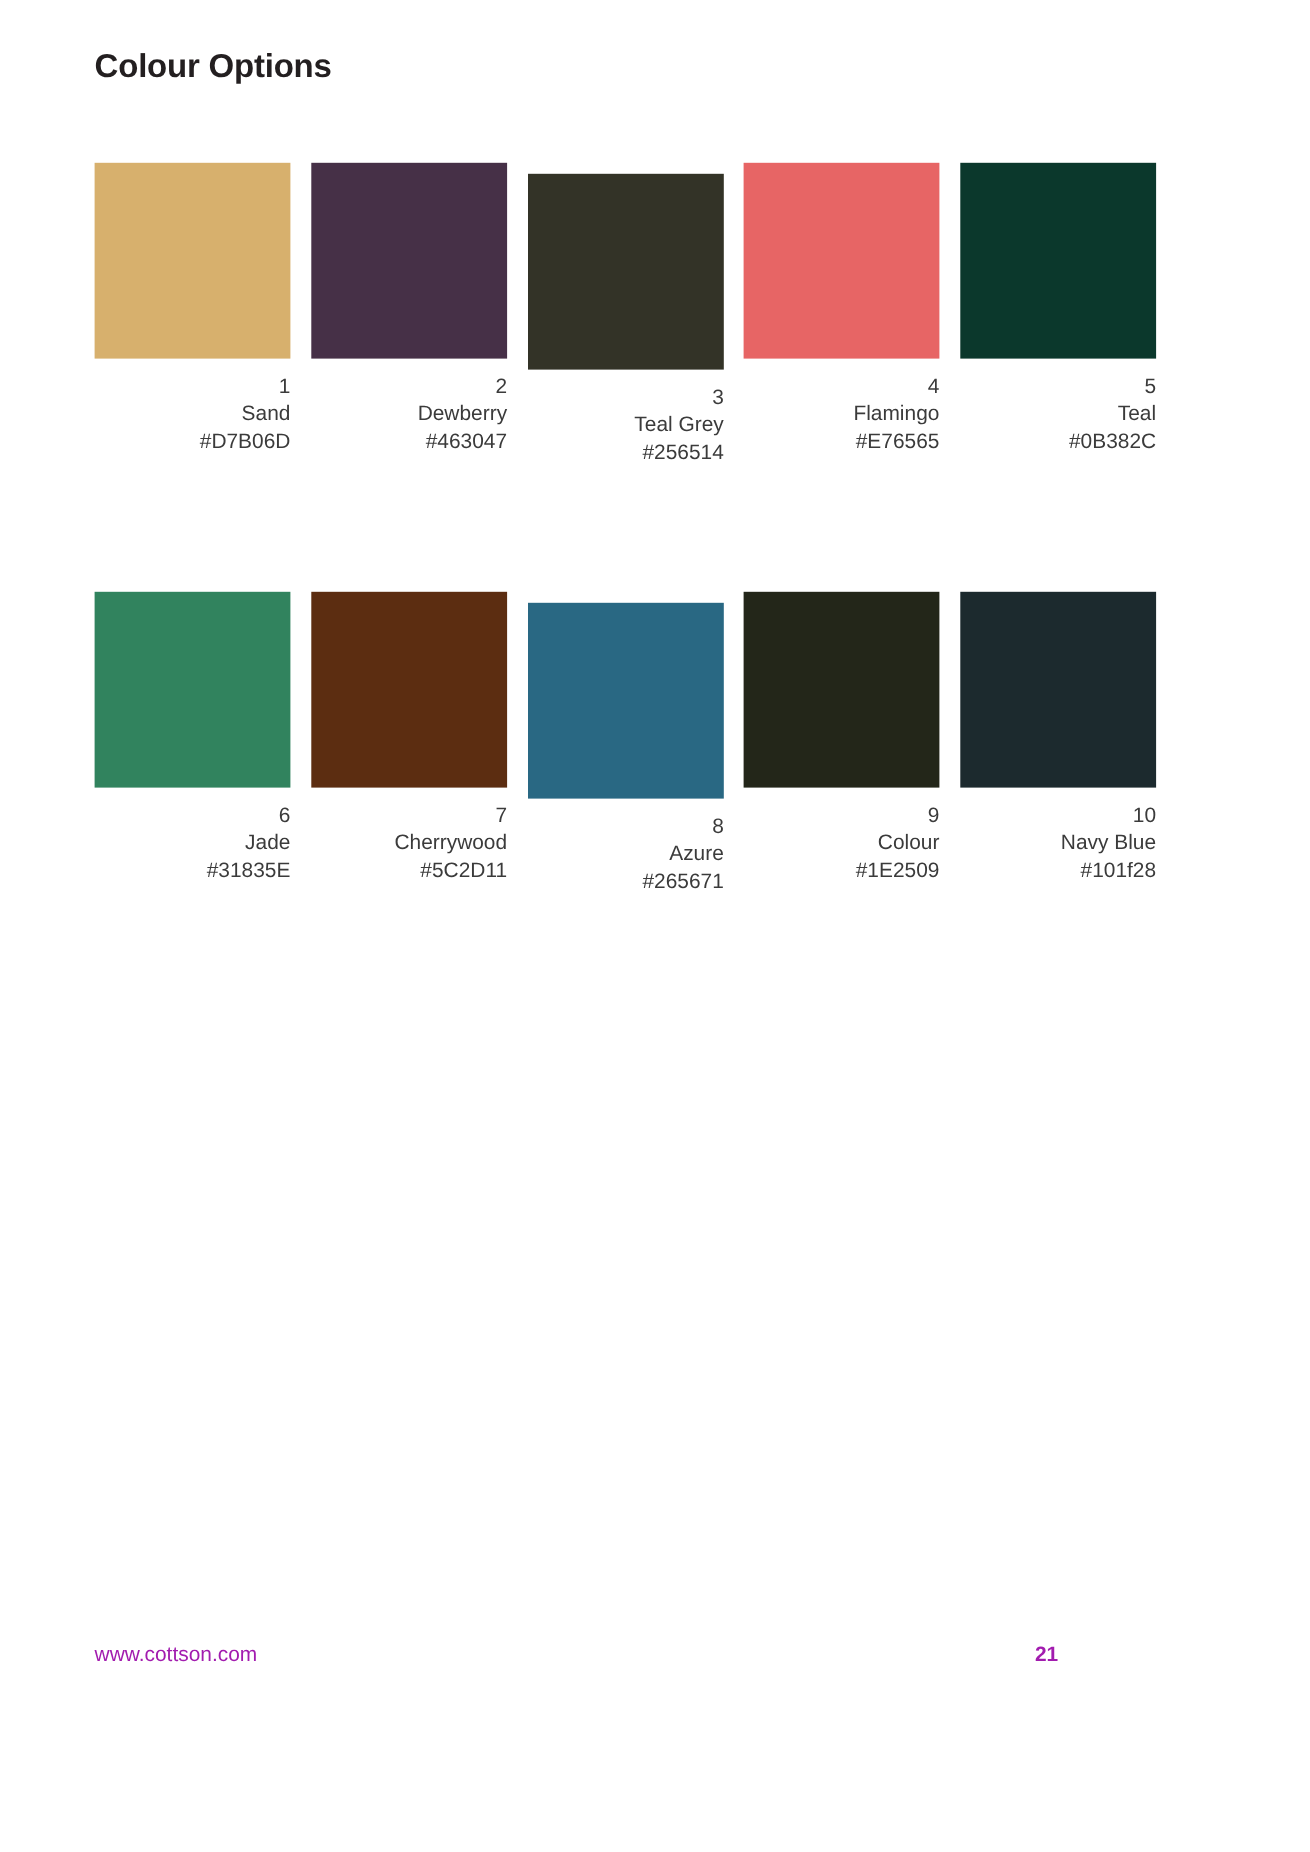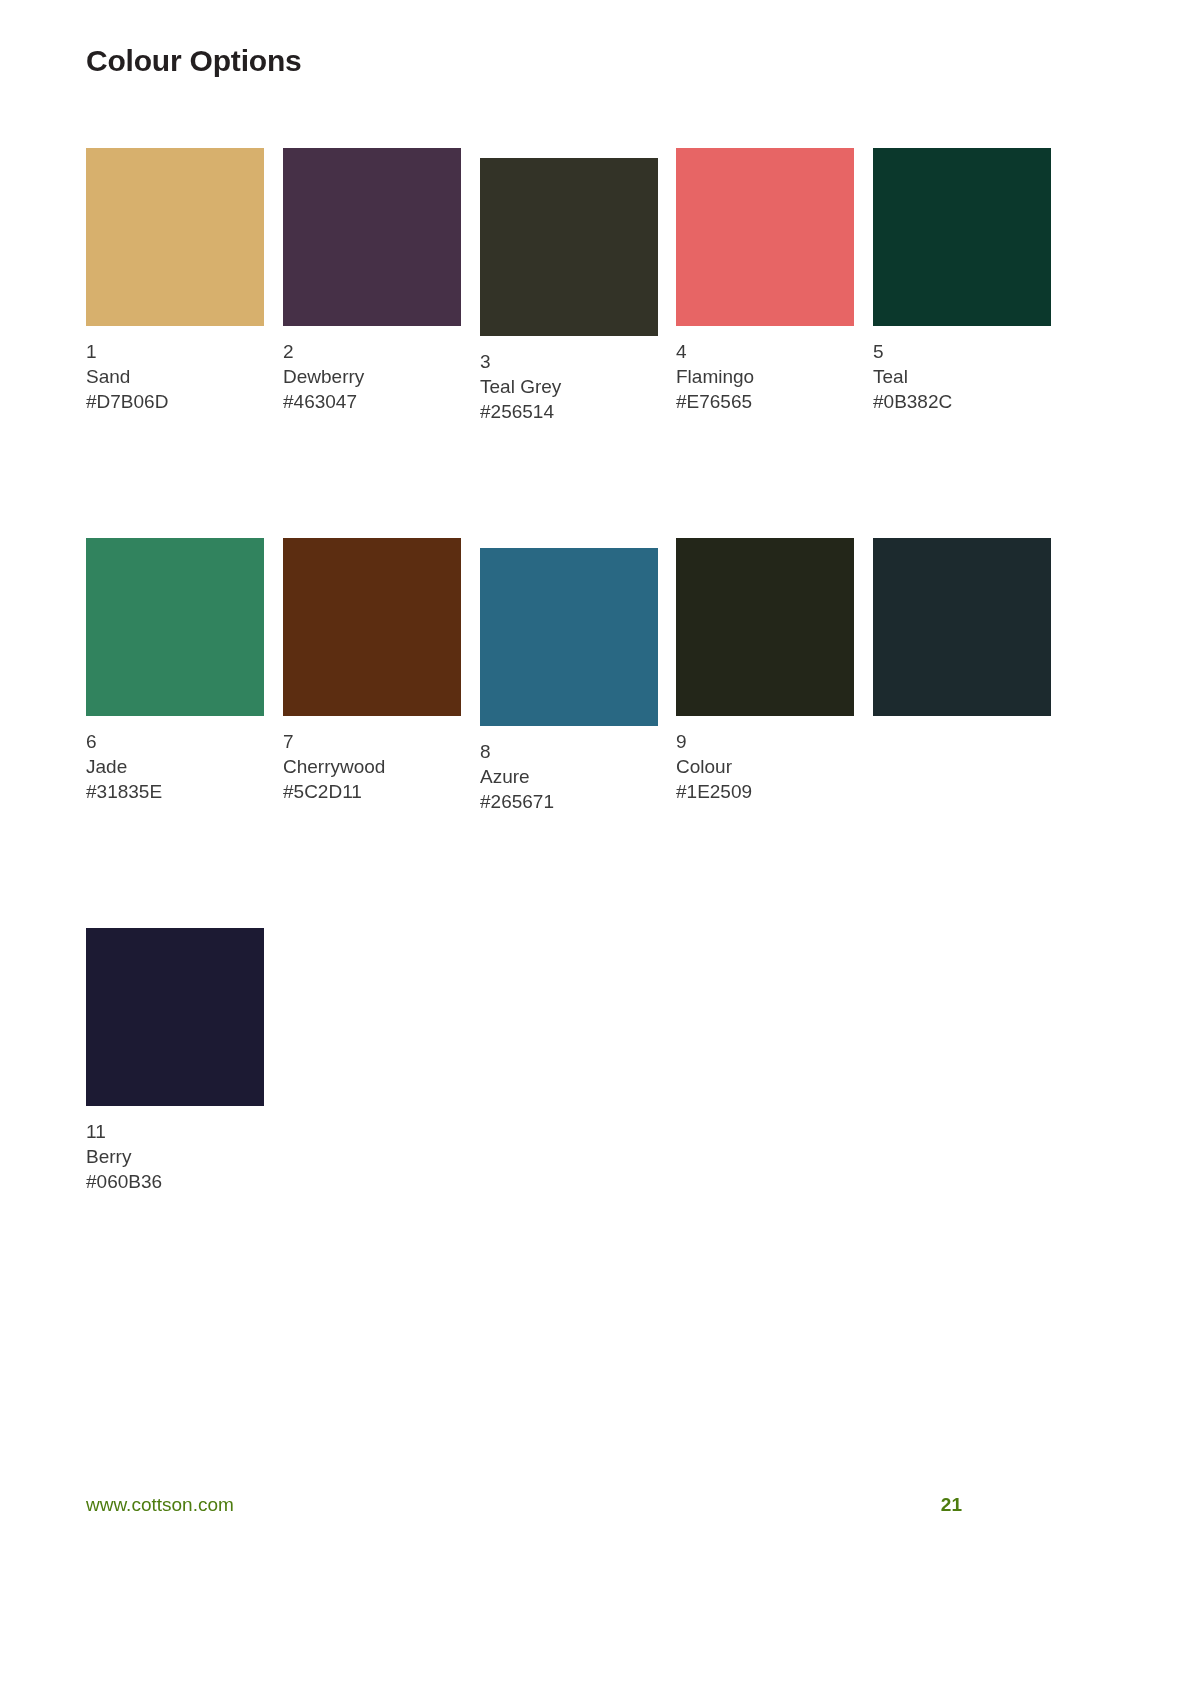--- a/index.html
+++ b/index.html
@@ -15,20 +15,21 @@
     color: #222222;
     position: relative;
     overflow: hidden;
   }
 
   .page {
     position: relative;
     width: 1048px;
     height: 1684px;
     padding: 0;
+    text-align: right;
   }
 
   .page-title {
     position: absolute;
     left: 86px;
     top: 44px;
     font-size: 30px;
     font-weight: bold;
     letter-spacing: -0.2px;
     color: #231f20;
@@ -82,21 +83,21 @@
 
   .footer {
     position: absolute;
     left: 86px;
     right: 86px;
     bottom: 168px;
     display: flex;
     justify-content: space-between;
     align-items: baseline;
     font-size: 19px;
-    color: #4d7c0f;
+    color: #a21caf;
   }
 
   .footer-url { font-weight: normal; }
   .footer-page { font-weight: bold; }
 </style>
 </head>
 <body>
 
 <div class="page">
 
@@ -186,36 +187,29 @@
         <span class="swatch-chip" style="background-color: rgb(35, 38, 25);"></span>
         <div class="swatch-caption">
           <span class="swatch-index">9</span>
           <span class="swatch-name">Colour</span>
           <span class="swatch-hex">#1E2509</span>
         </div>
       </div>
 
       <div class="swatch-cell col-5">
         <span class="swatch-chip" style="background-color: rgb(28, 42, 46);"></span>
+        <div class="swatch-caption">
+          <span class="swatch-index">10</span>
+          <span class="swatch-name">Navy Blue</span>
+          <span class="swatch-hex">#101f28</span>
+        </div>
       </div>
 
     </div>
 
-    <div class="swatch-row">
-
-      <div class="swatch-cell col-1">
-        <span class="swatch-chip" style="background-color: rgb(28, 26, 51);"></span>
-        <div class="swatch-caption">
-          <span class="swatch-index">11</span>
-          <span class="swatch-name">Berry</span>
-          <span class="swatch-hex">#060B36</span>
-        </div>
-      </div>
-
-    </div>
 
   </div>
 
   <div class="footer">
     <span class="footer-url">www.cottson.com</span>
     <span class="footer-page">21</span>
   </div>
 
 </div>
 

